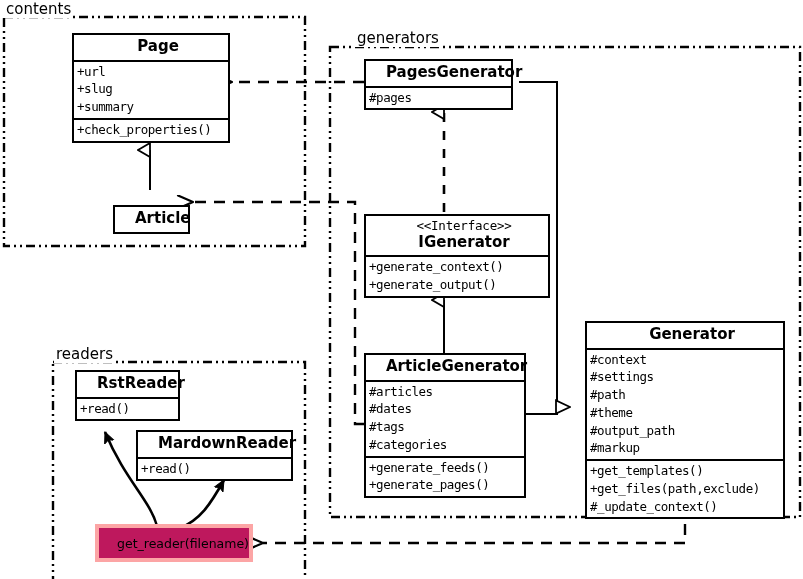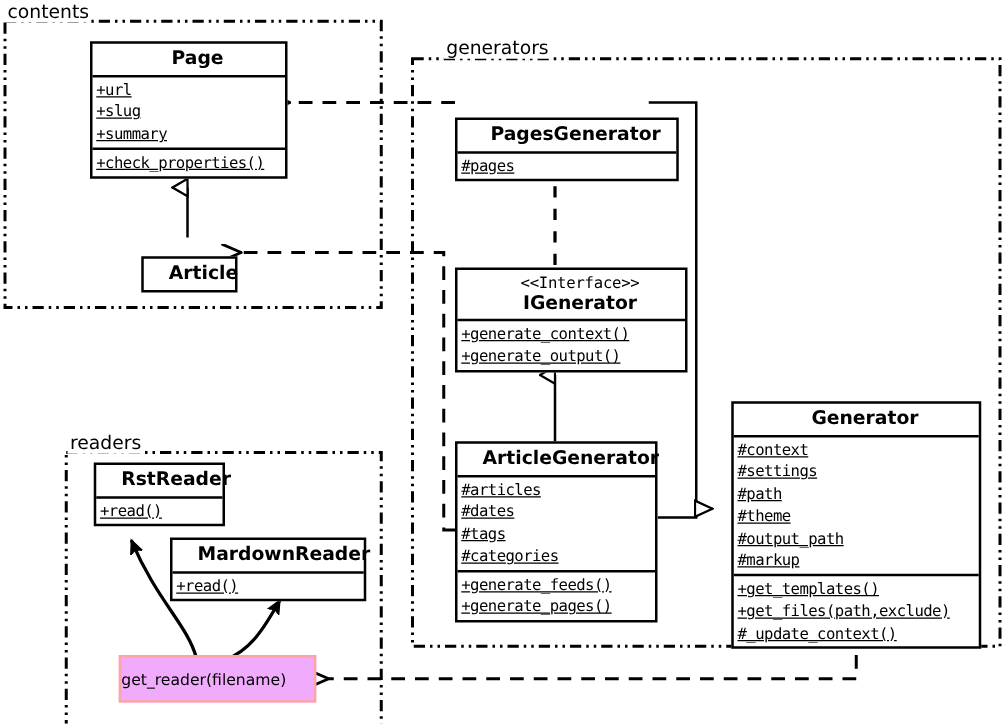--- a/index.html
+++ b/index.html
@@ -53,38 +53,37 @@
   .uml .stereo {
     display: block;
     font-weight: normal;
     font-size: 12.5px;
     font-family: "DejaVu Sans Mono", monospace;
     letter-spacing: -0.2px;
   }
   .uml .compartment {
     border-top: 2px solid #000;
     padding: 1px 0 2px 3px;
-    text-decoration: underline;
   }
   .uml .compartment div {
     font-family: "DejaVu Sans Mono", monospace;
     font-size: 12.5px;
     line-height: 1.42;
     color: #000;
     white-space: nowrap;
     letter-spacing: -0.45px;
   }
   .plain-box {
     position: absolute;
-    border: 2px solid #fca5a5;
-    background: #f0abfc;
+    border: 4px solid #fca5a5;
+    background: #be185d;
     box-sizing: border-box;
     display: flex;
     align-items: center;
-    justify-content: flex-start;
+    justify-content: flex-end;
     z-index: 4;
   }
   .plain-box span {
     font-family: "DejaVu Sans", sans-serif;
     font-size: 12.5px;
     color: #000;
     white-space: nowrap;
   }
 </style>
 </head>
@@ -160,21 +159,21 @@
     </div>
     <div class="compartment">
       <div>+check_properties()</div>
     </div>
   </div>
 
   <div class="uml" style="left:113px; top:189px; width:77px;margin-top:16px;">
     <div class="name">Article</div>
   </div>
 
-  <div class="uml" style="left:364px; top:59px; width:179px;margin-top:35px;">
+  <div class="uml" style="left:364px; top:59px; width:149px;">
     <div class="name">PagesGenerator</div>
     <div class="compartment">
       <div>#pages</div>
     </div>
   </div>
 
   <div class="uml" style="left:364px; top:214px; width:186px;">
     <div class="name">
       <span class="stereo">&lt;&lt;Interface&gt;&gt;</span>
       <span>IGenerator</span>

